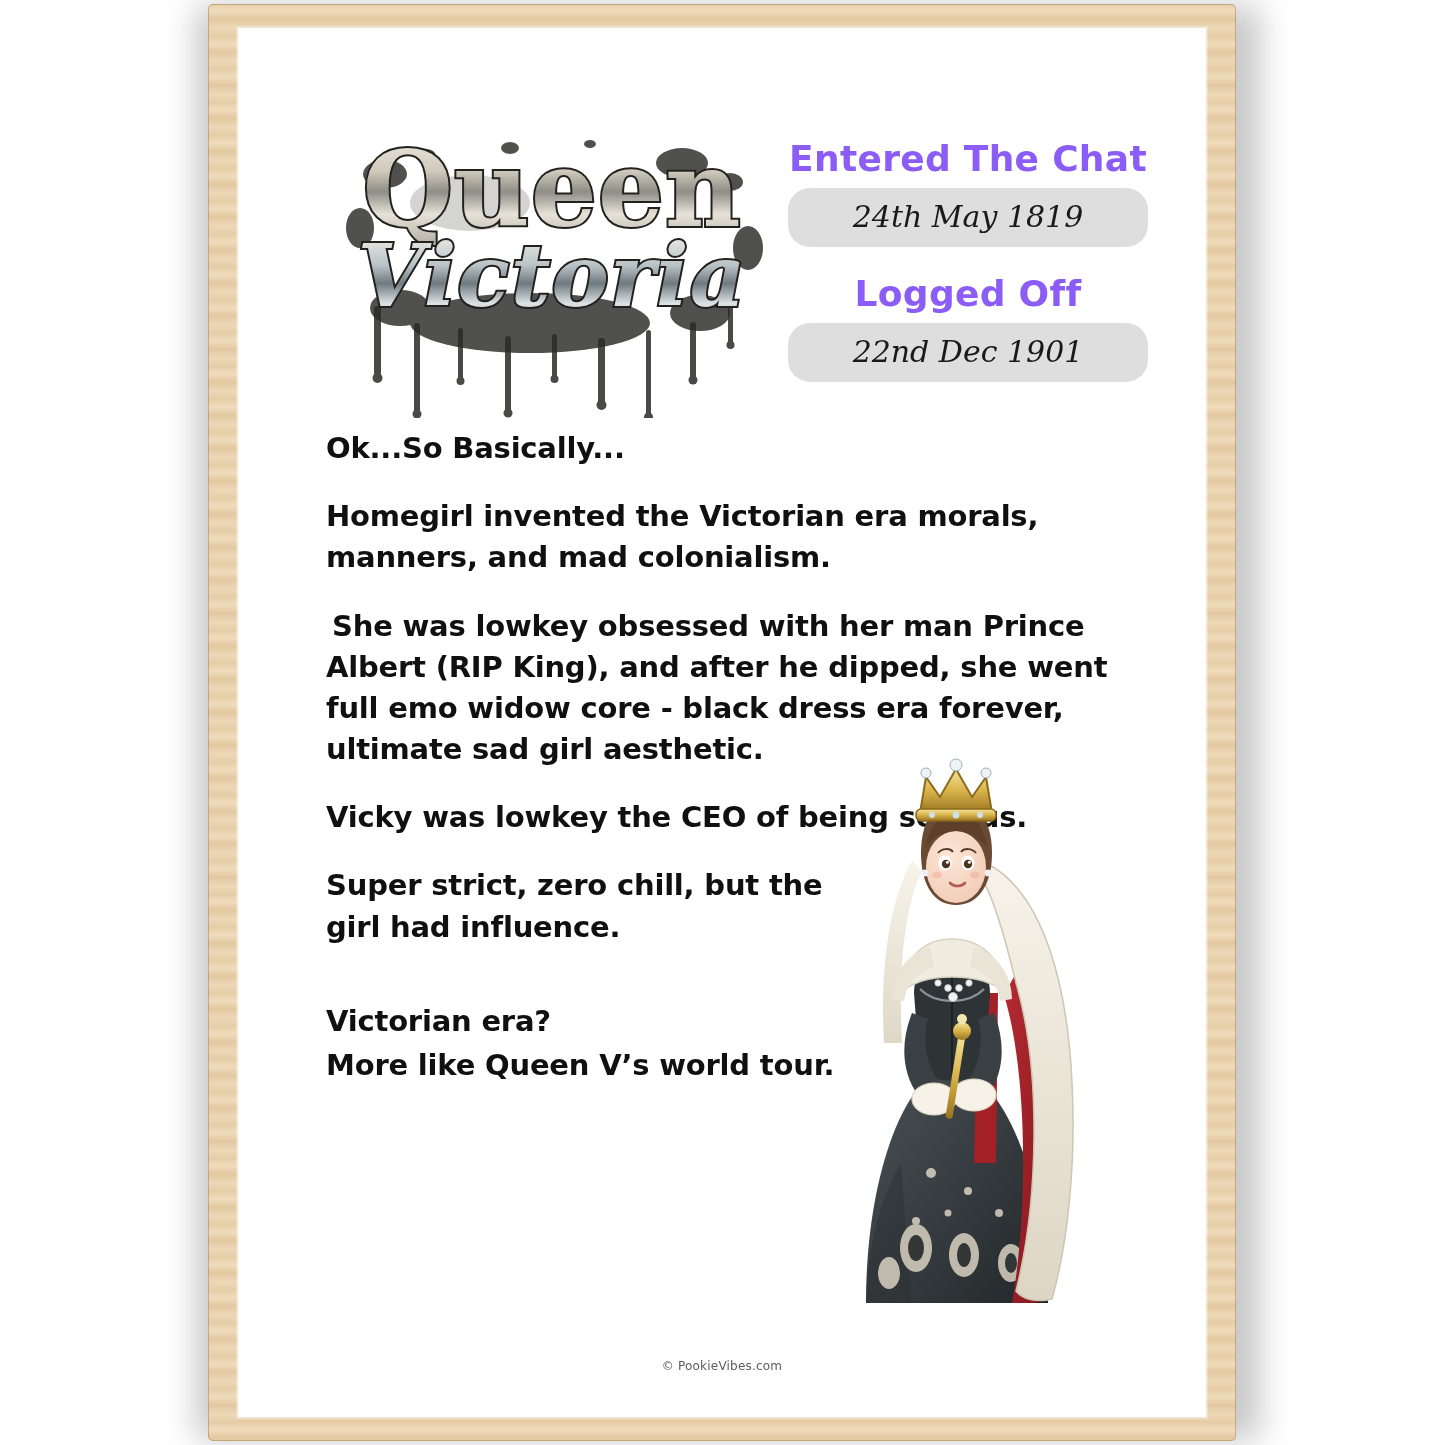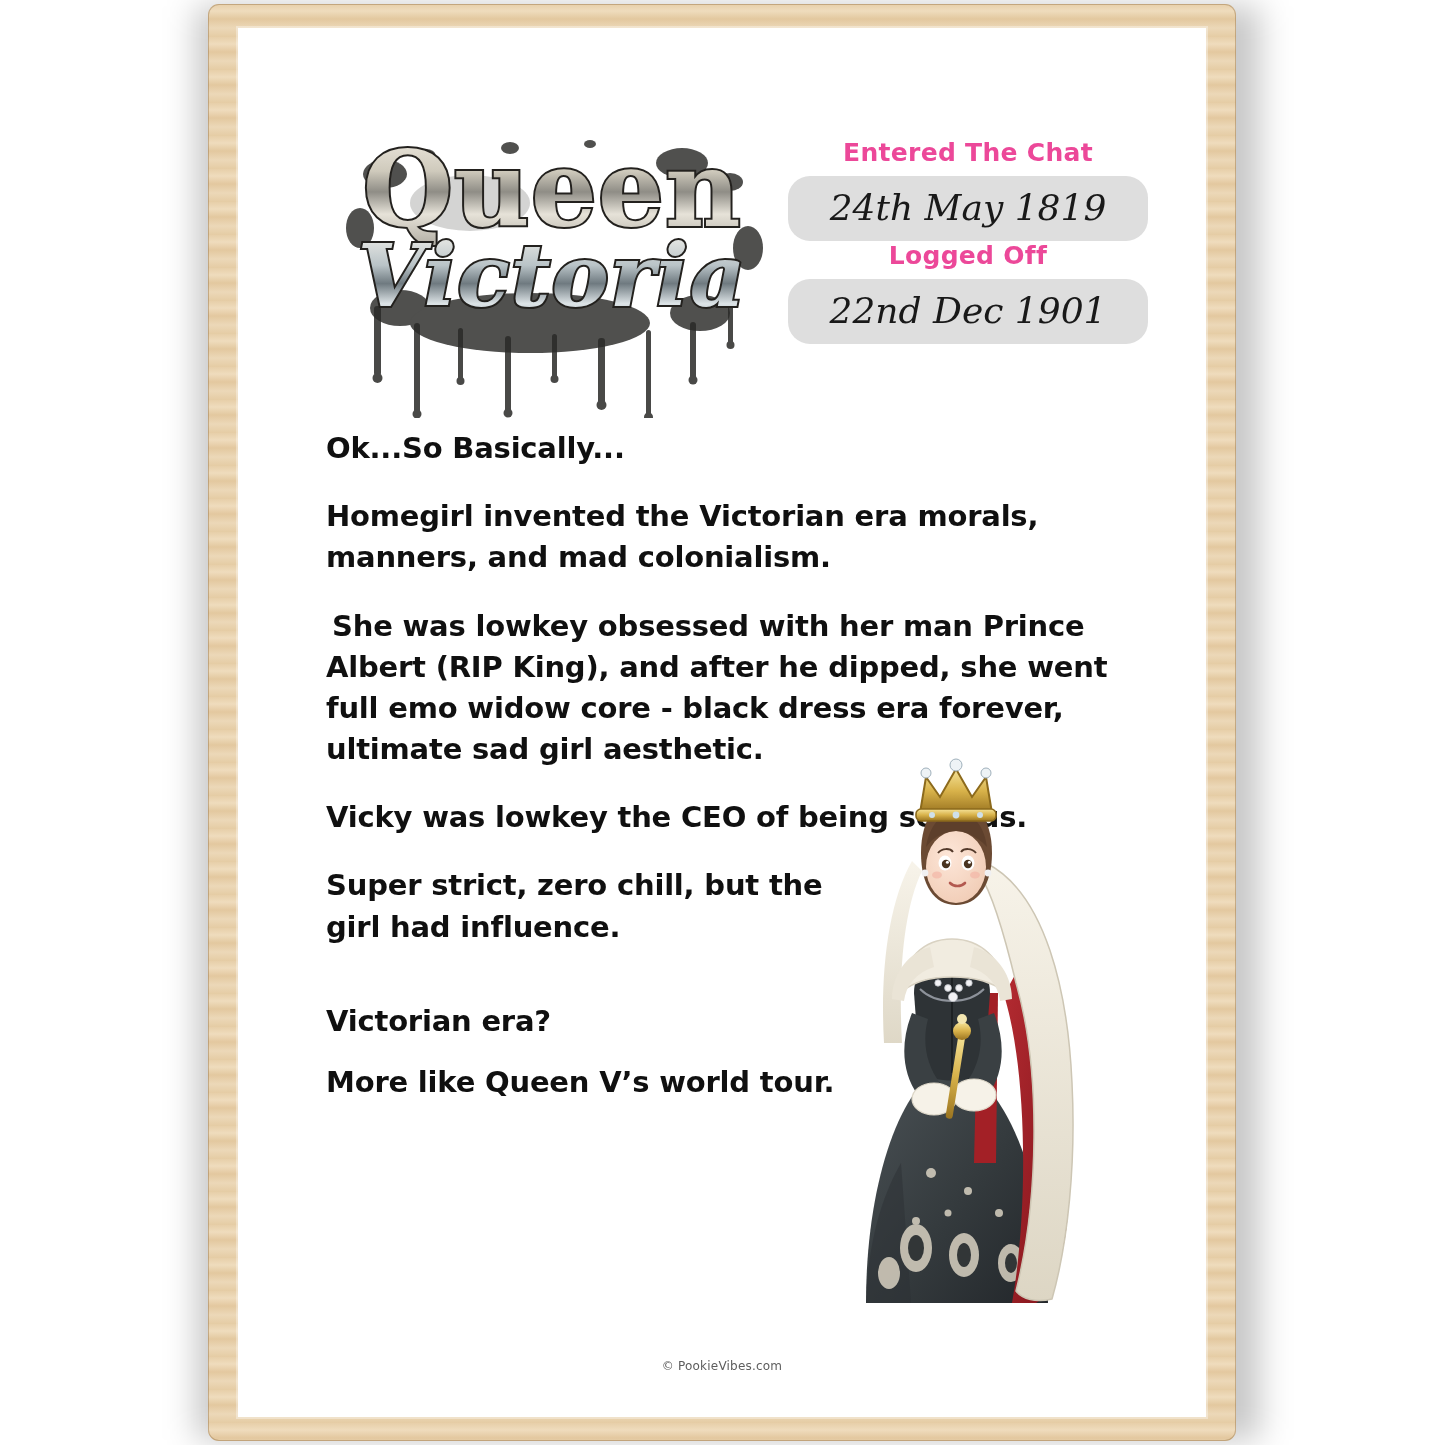--- a/index.html
+++ b/index.html
@@ -40,21 +40,21 @@
     background:
       repeating-linear-gradient(
         180deg,
         #e7cfa9 0px,
         #efdcbd 7px,
         #e3c89f 15px,
         #ecd8b8 24px,
         #e5cca4 33px
       );
     box-sizing: border-box;
-    border-radius: 11px;
+    border-radius: 5px;
     box-shadow: inset 0 0 0 1px rgba(150,115,70,0.45);
   }
 
   .frame-inner-bevel {
     position: absolute;
     left: 30px;
     top: 24px;
     right: 30px;
     bottom: 24px;
     background: #fdfdfd;
@@ -89,34 +89,35 @@
     position: absolute;
     right: 58px;
     top: 110px;
     width: 360px;
     text-align: center;
   }
 
   .meta-label {
     font-family: "DejaVu Sans", sans-serif;
     font-weight: bold;
-    font-size: 25px;
-    color: #ec4899;
+    font-size: 36px;
+    color: #8b5cf6;
     letter-spacing: 0.3px;
     margin-bottom: 9px;
   }
 
   .meta-pill {
     background: #dedede;
     border-radius: 22px;
     padding: 11px 20px 13px;
     font-family: "DejaVu Serif", serif;
     font-style: italic;
-    font-size: 36px;
+    font-size: 30px;
     color: #191919;
+    margin-bottom: 26px;
   }
 
   
   .body-text {
     position: absolute;
     left: 88px;
     top: 400px;
     right: 56px;
   }
 
@@ -126,21 +127,21 @@
     line-height: 1.42;
     color: #101010;
     margin: 0 0 27px 0;
     font-weight: 600;
     letter-spacing: -0.2px;
   }
 
   .para.narrow { max-width: 560px; }
   .para.indent { text-indent: 6px; }
 
-  .para.tight { margin-bottom: 20px; }
+  .para.tight { margin-bottom: 3px; }
 
   .spacer { height: 26px; }
 
   
   .illustration {
     position: absolute;
     right: 20px;
     bottom: 74px;
     width: 470px;
     height: 600px;

